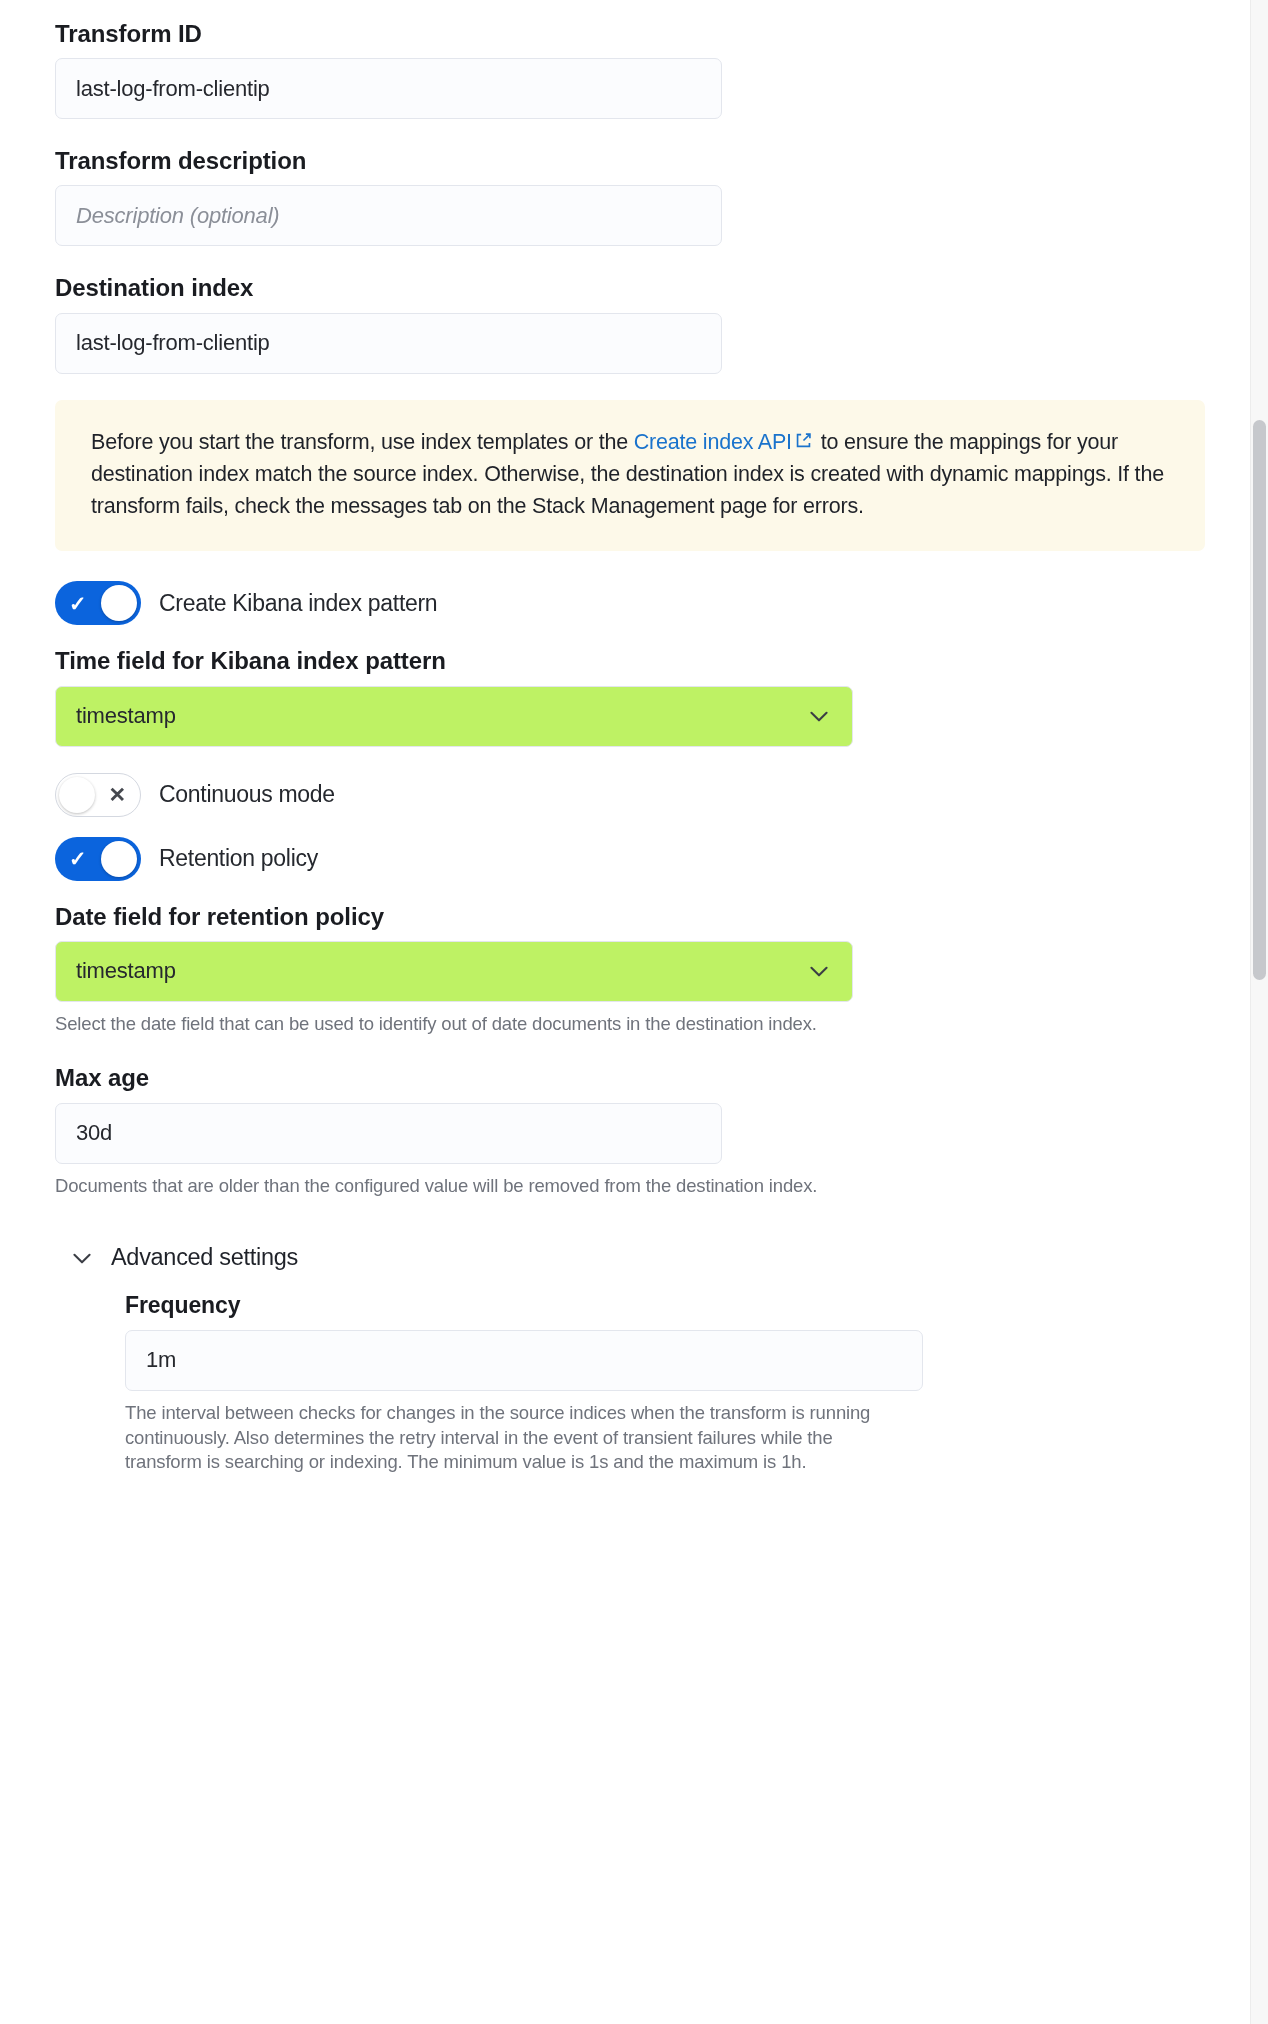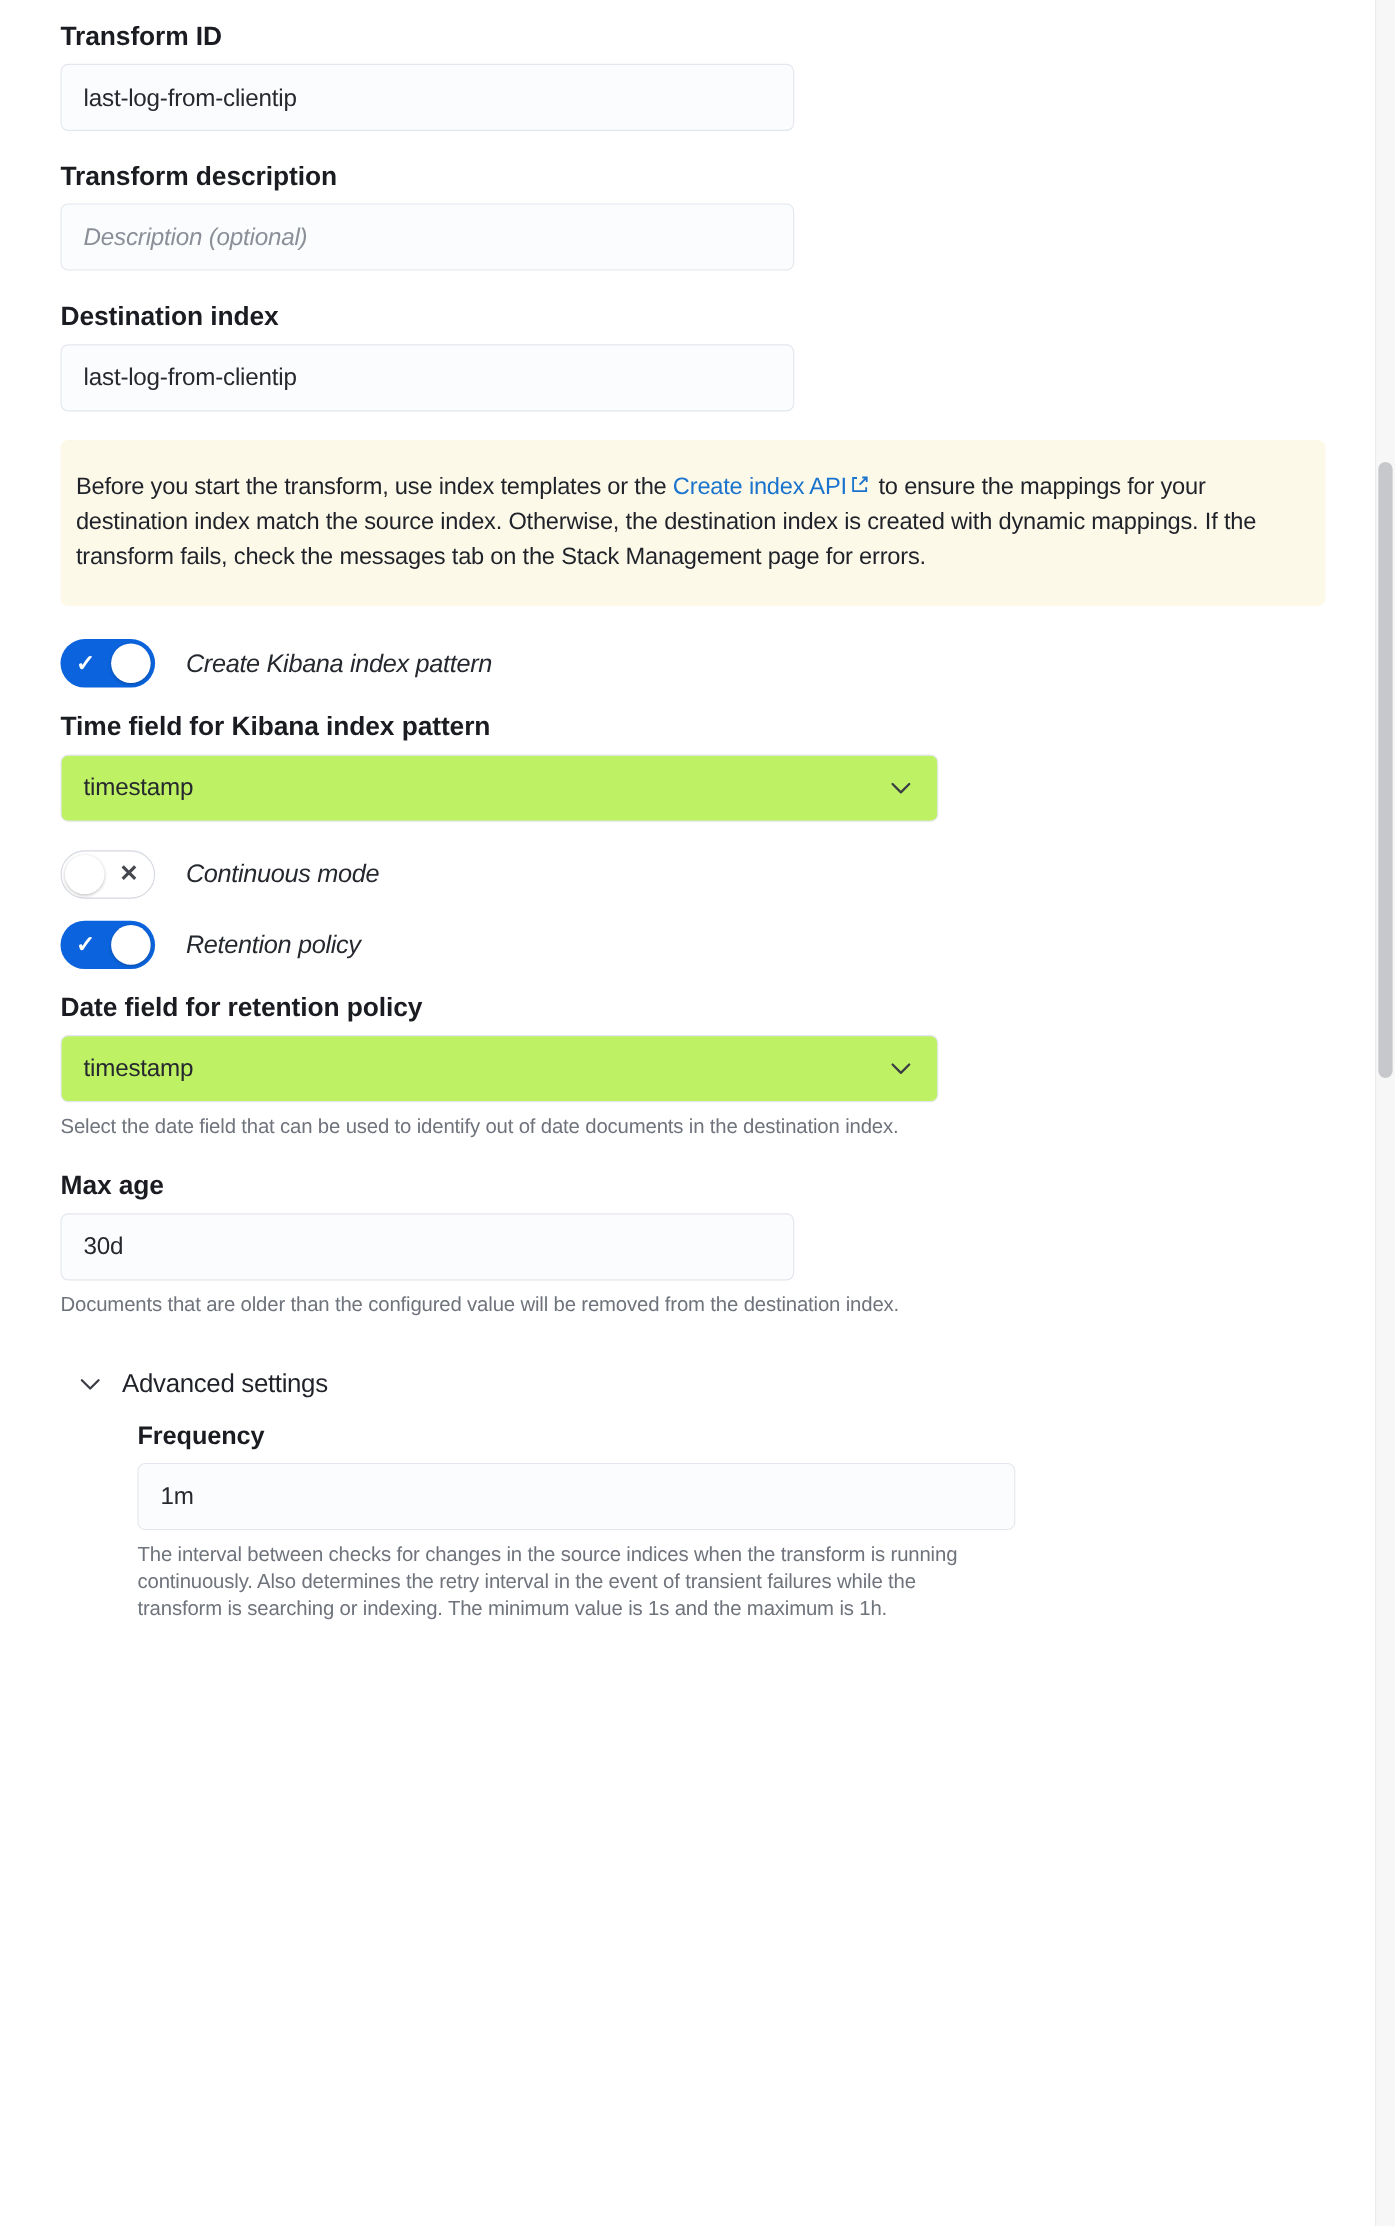--- a/index.html
+++ b/index.html
@@ -52,21 +52,21 @@
     letter-spacing: -0.2px;
   }
   .text-input.placeholder { color: #8b8f98; font-style: italic; }
 
   .field-block { margin-bottom: 26px; }
 
   .callout {
     width: 1150px;
     background: #fdf9e9;
     border-radius: 7px;
-    padding: 27px 30px 29px 14px;
+    padding: 27px 30px 29px 36px;
     margin: 15px 0 30px 0;
     font-size: 21.5px;
     line-height: 1.47;
     color: #1f2229;
     letter-spacing: -0.2px;
   }
   .callout a {
     color: #1a73cc;
     text-decoration: none;
   }
@@ -105,25 +105,24 @@
   .switch.off .knob { left: 3px; top: 3px; }
   .switch-glyph {
     position: absolute;
     font-size: 21px;
     line-height: 1;
     font-weight: bold;
   }
   .switch.on .switch-glyph { left: 14px; color: #ffffff; }
   .switch.off .switch-glyph { right: 14px; color: #45484f; }
   .switch-label {
-    margin-left: 28px;
+    margin-left: 18px;
     font-size: 23px;
     color: #25282e;
     letter-spacing: -0.3px;
-    font-style: italic;
   }
 
   .select-input {
     width: 798px;
     height: 61px;
     border: 1px solid #e3e6ed;
     border-radius: 7px;
     background: #bef264;
     display: flex;
     align-items: center;

